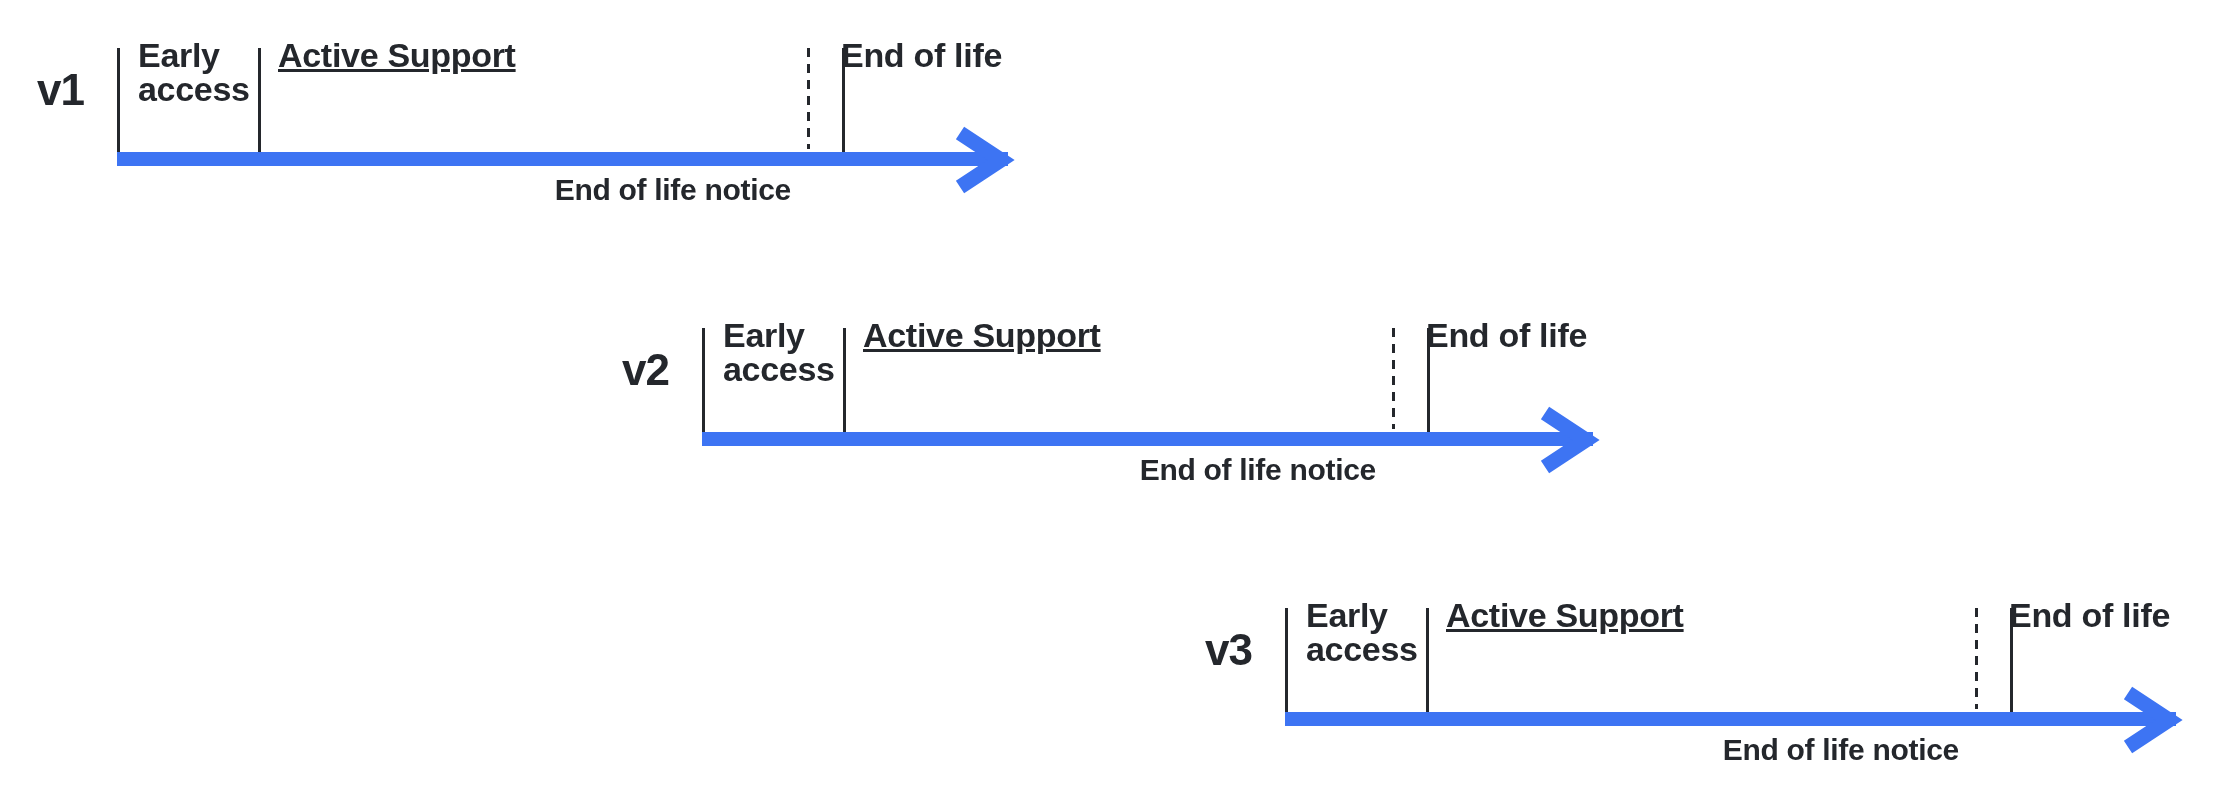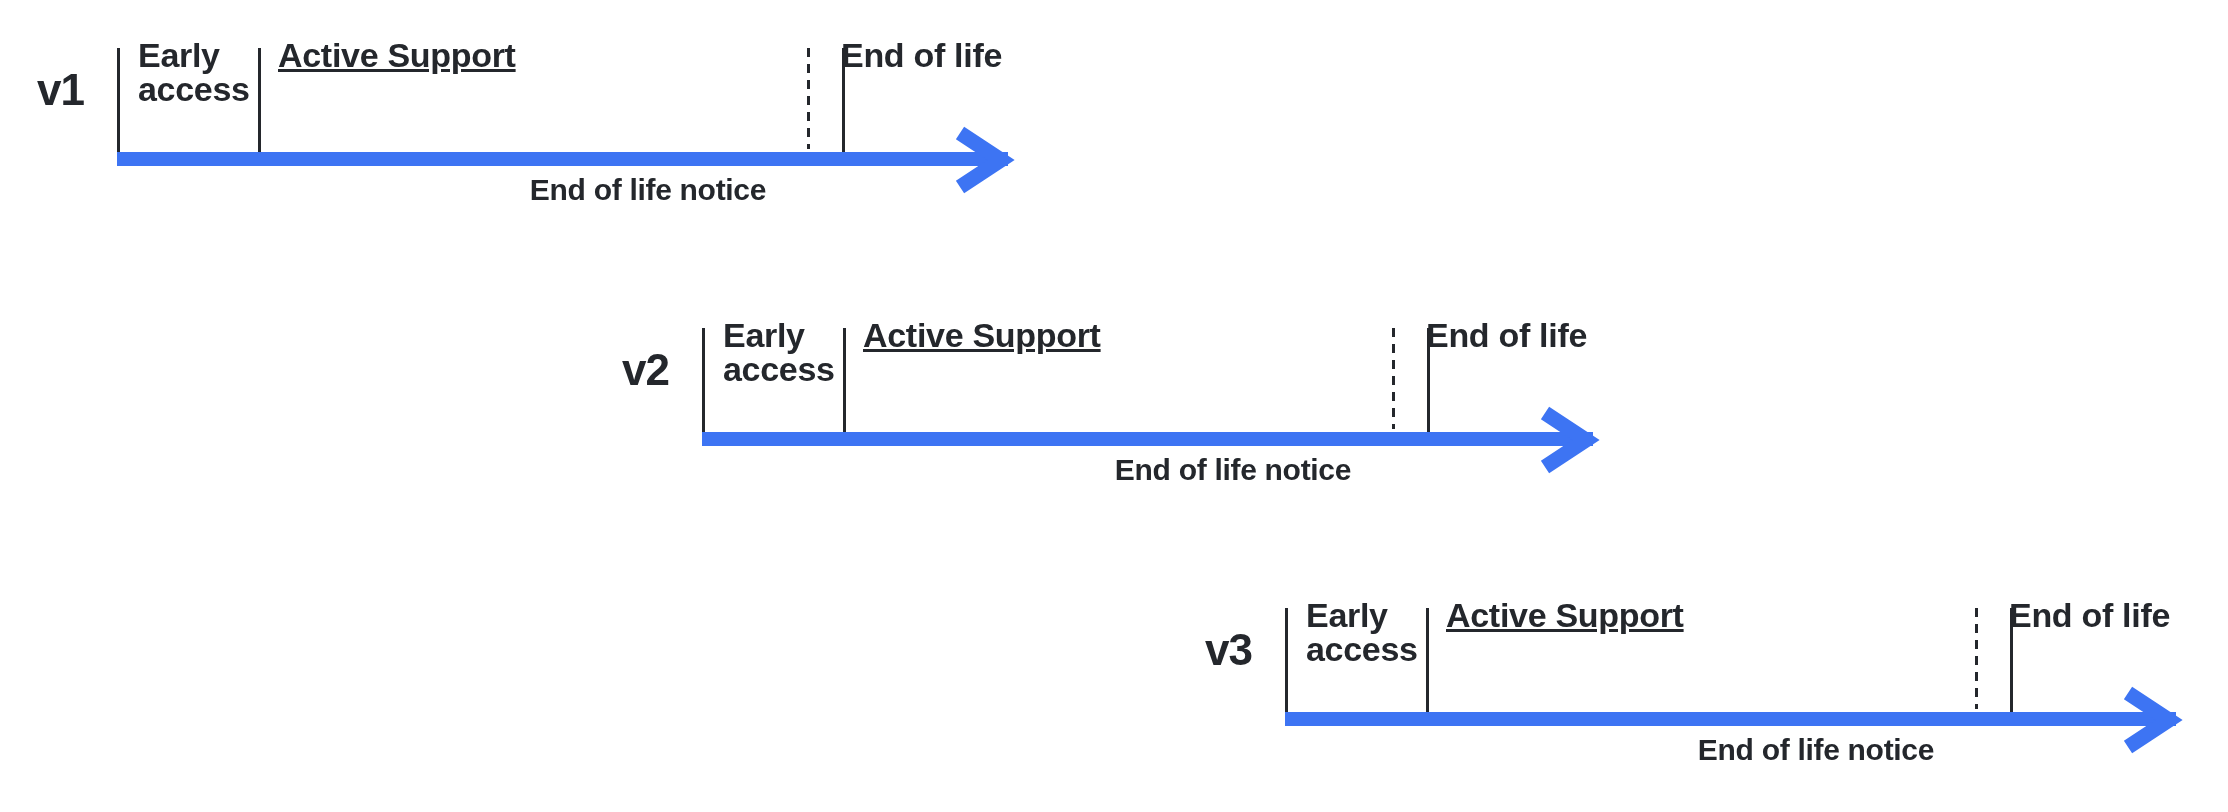--- a/index.html
+++ b/index.html
@@ -63,22 +63,22 @@
     background: var(--accent);
   }
 
   .arrow-head {
     position: absolute; left: 952px; top: 120px;
     width: 70px; height: 80px;
     color: var(--accent);
   }
 
   .notice-label {
-    position: absolute; left: 493px; top: 174px; width: 310px;
-    text-align: center;
+    position: absolute; left: 481px; top: 174px; width: 310px;
+    text-align: right;
     font-size: 30px; font-weight: bold; line-height: 32px;
     letter-spacing: -0.3px;
     white-space: nowrap;
   }
 </style>
 </head>
 <body>
 
 <div class="canvas">
 

